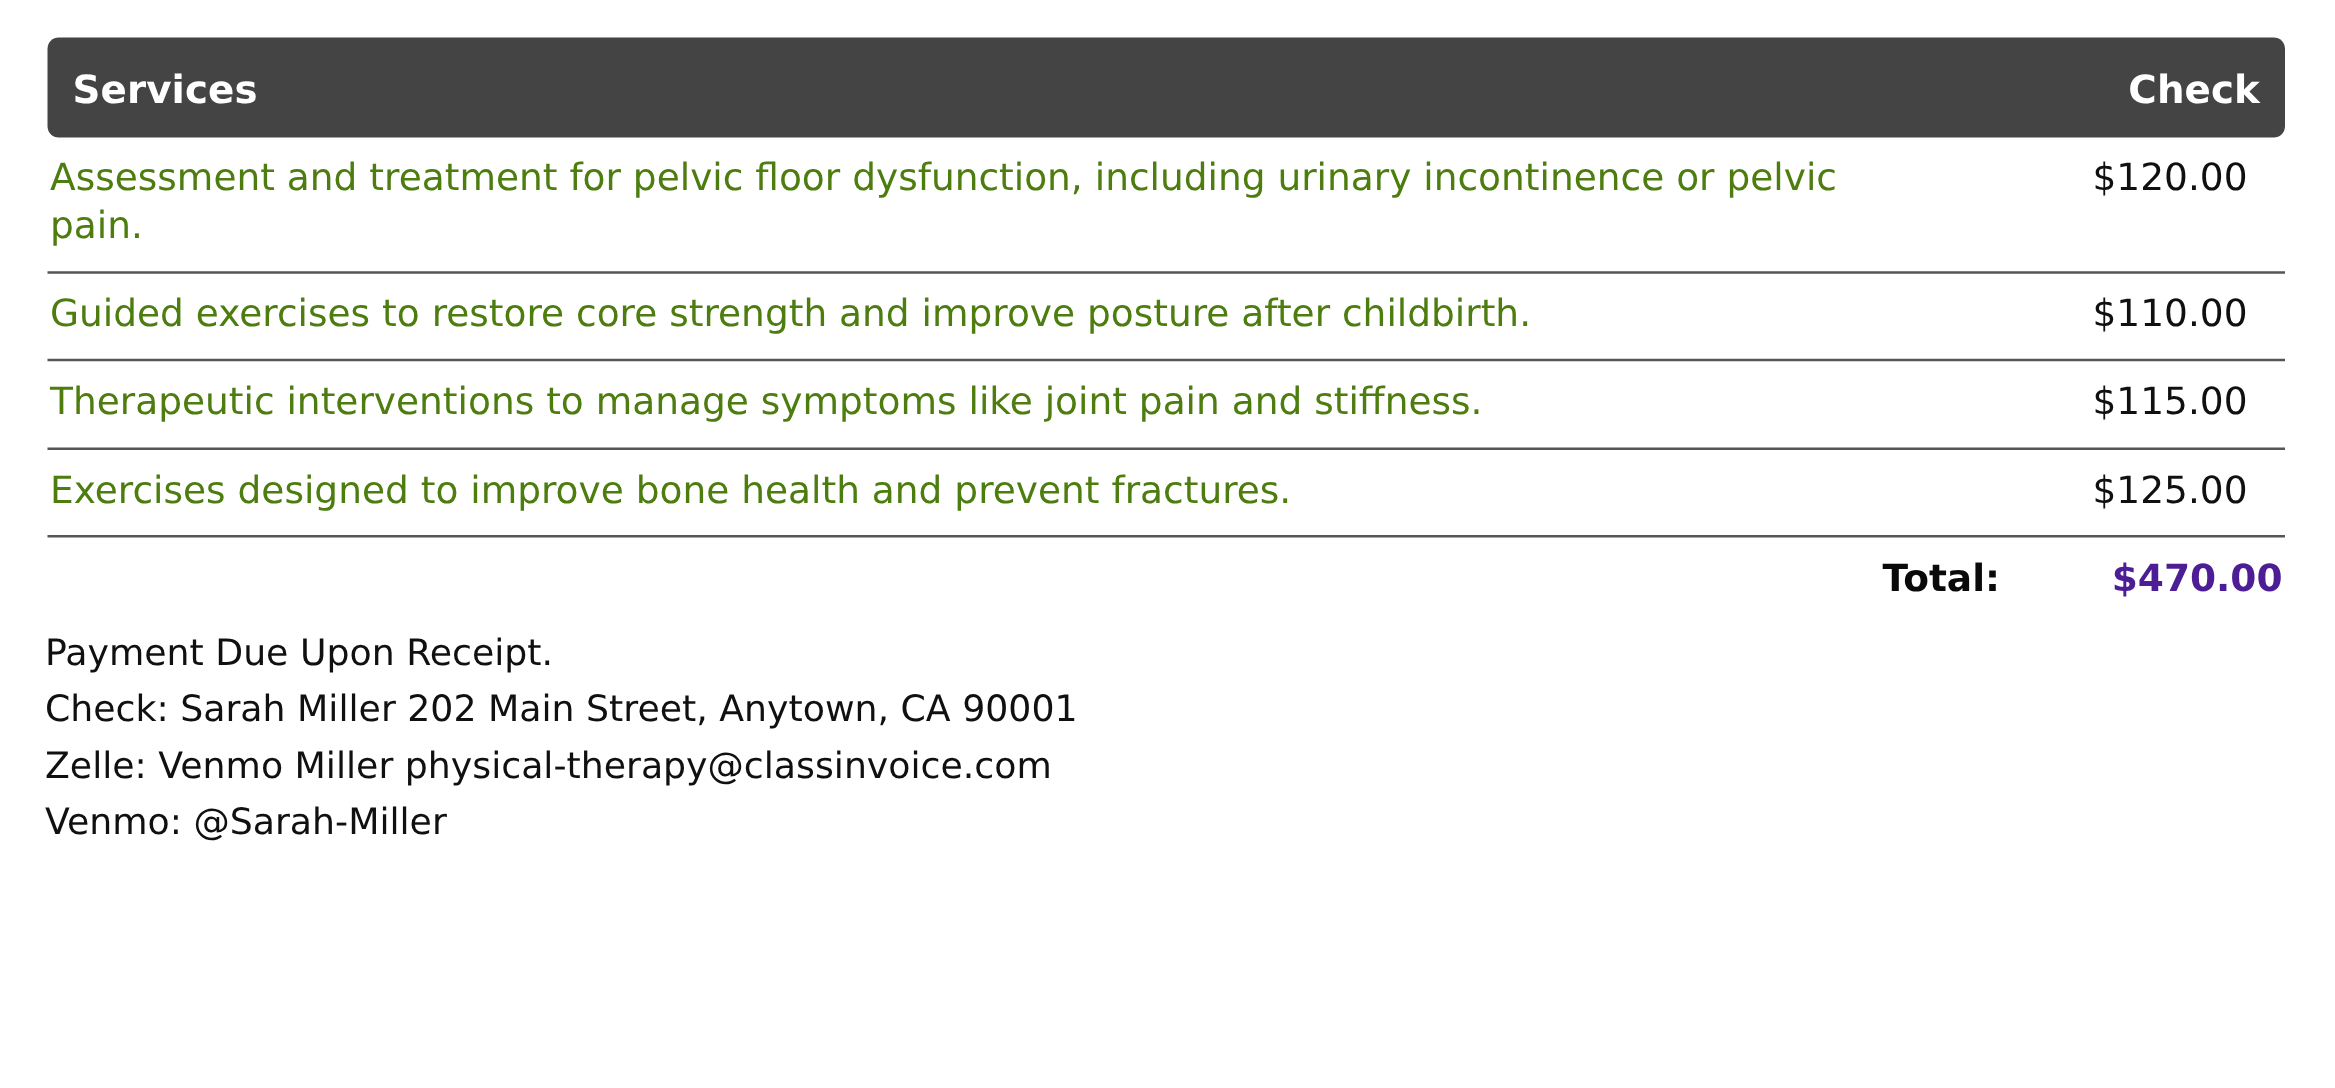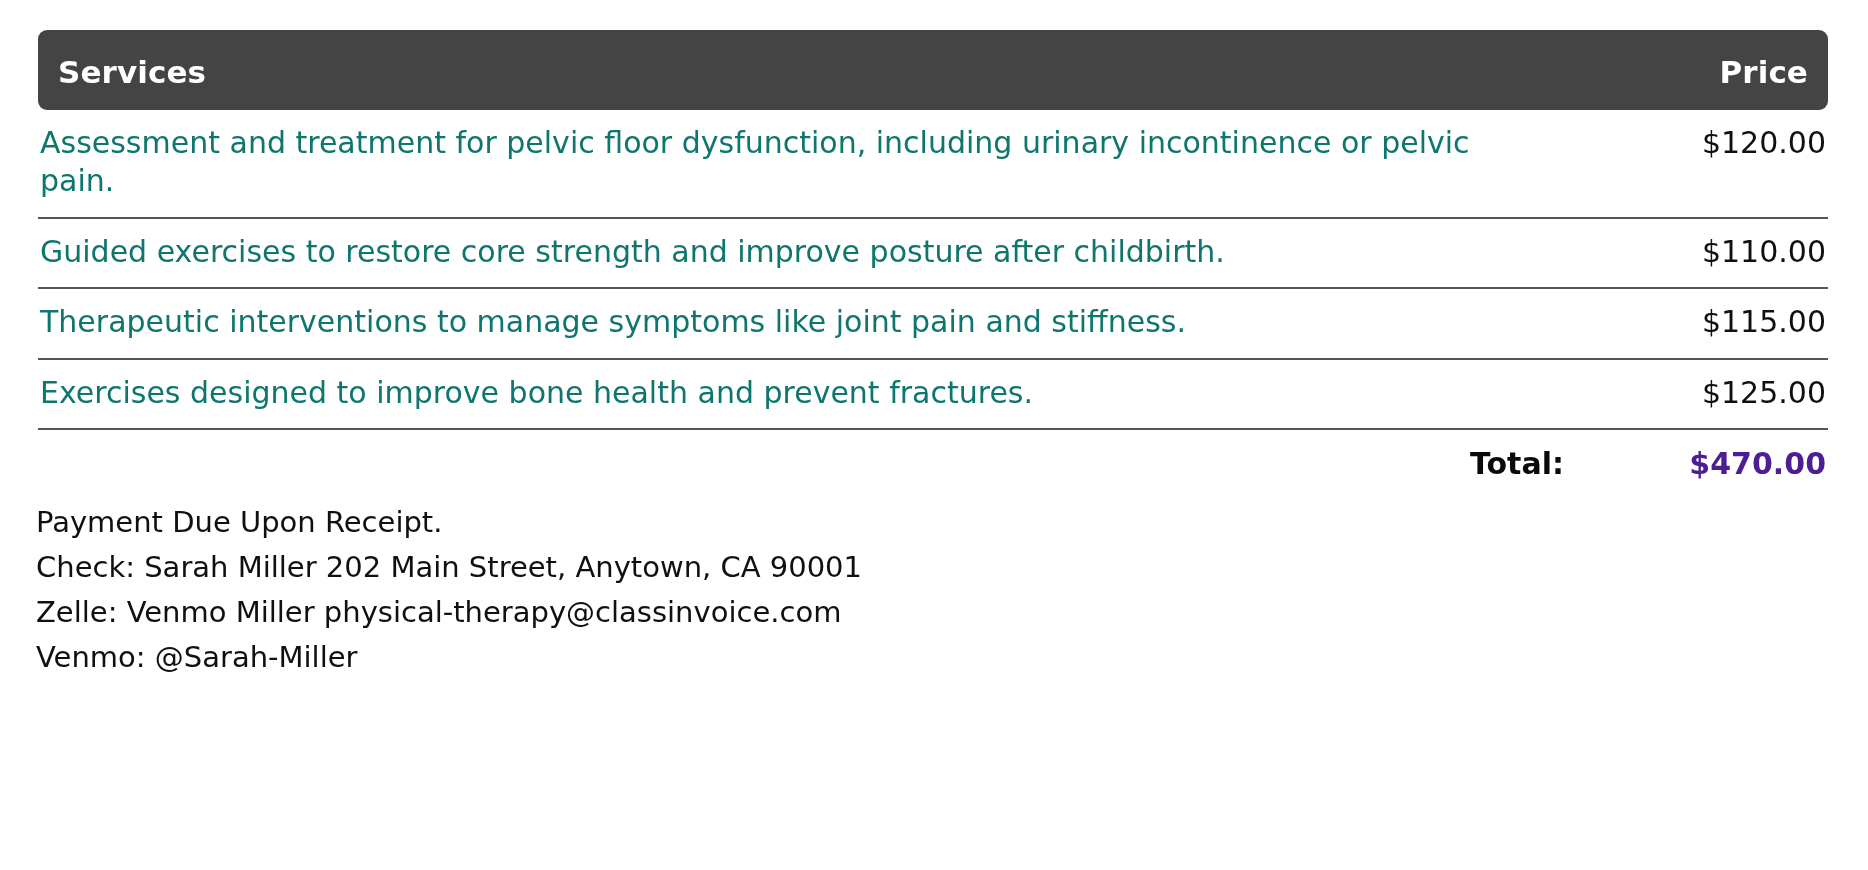--- a/index.html
+++ b/index.html
@@ -60,46 +60,46 @@
     align-items: flex-start;
     justify-content: space-between;
     border-bottom: 2px solid #555555;
     padding: 14px 0 16px 0;
     box-sizing: border-box;
   }
 
   .row .desc {
     font-size: 30px;
     line-height: 1.28;
-    color: #0f766e;
+    color: #4d7c0f;
     max-width: 1430px;
     padding-left: 2px;
   }
 
   .row .price {
     font-size: 30px;
     line-height: 1.28;
     color: #101010;
     white-space: nowrap;
-    text-align: right;
+    text-align: center;
     min-width: 180px;
     padding-right: 2px;
   }
 
   .total-row {
     display: flex;
     align-items: baseline;
     justify-content: flex-end;
     padding: 16px 0 0 0;
   }
   .total-row .total-label {
     font-size: 30px;
     font-weight: bold;
     color: #0a0a0a;
-    margin-right: 82px;
+    margin-right: 46px;
   }
   .total-row .total-value {
     font-size: 30px;
     font-weight: bold;
     color: #4c1d95;
     white-space: nowrap;
     text-align: right;
     min-width: 180px;
     padding-right: 2px;
   }
@@ -125,21 +125,21 @@
 </style>
 </head>
 <body>
 
 <div class="page">
 
   <div class="services-table">
 
     <div class="table-head">
       <div class="th th-services">Services</div>
-      <div class="th th-price">Price</div>
+      <div class="th th-price">Check</div>
     </div>
 
     <div class="rows">
 
       <div class="row">
         <div class="desc">Assessment and treatment for pelvic floor dysfunction, including urinary incontinence or pelvic pain.</div>
         <div class="price">$120.00</div>
       </div>
 
       <div class="row">

